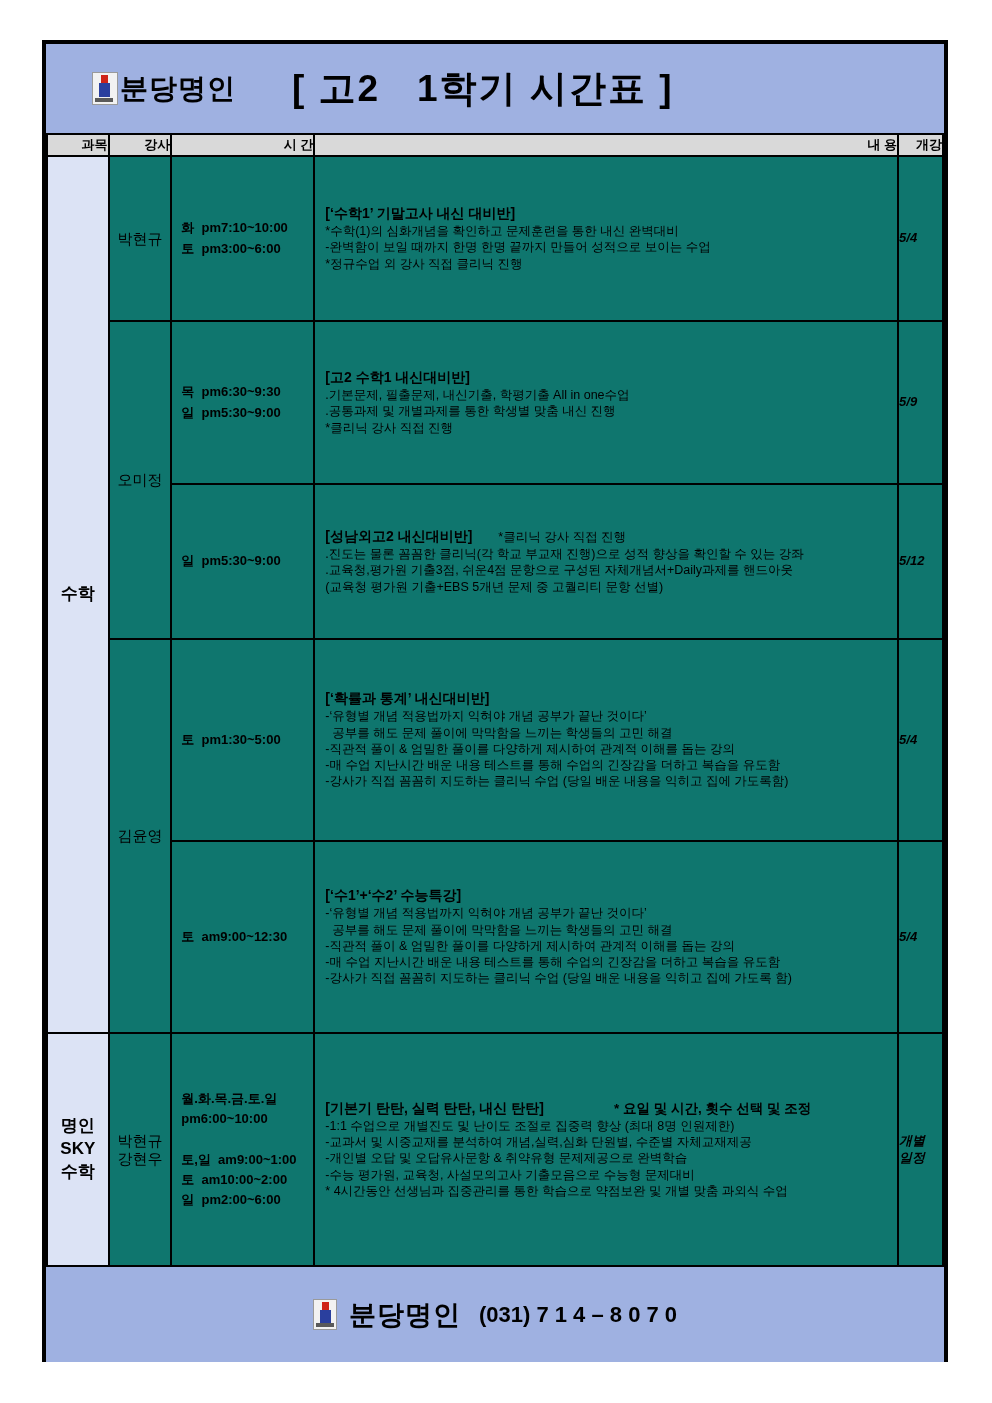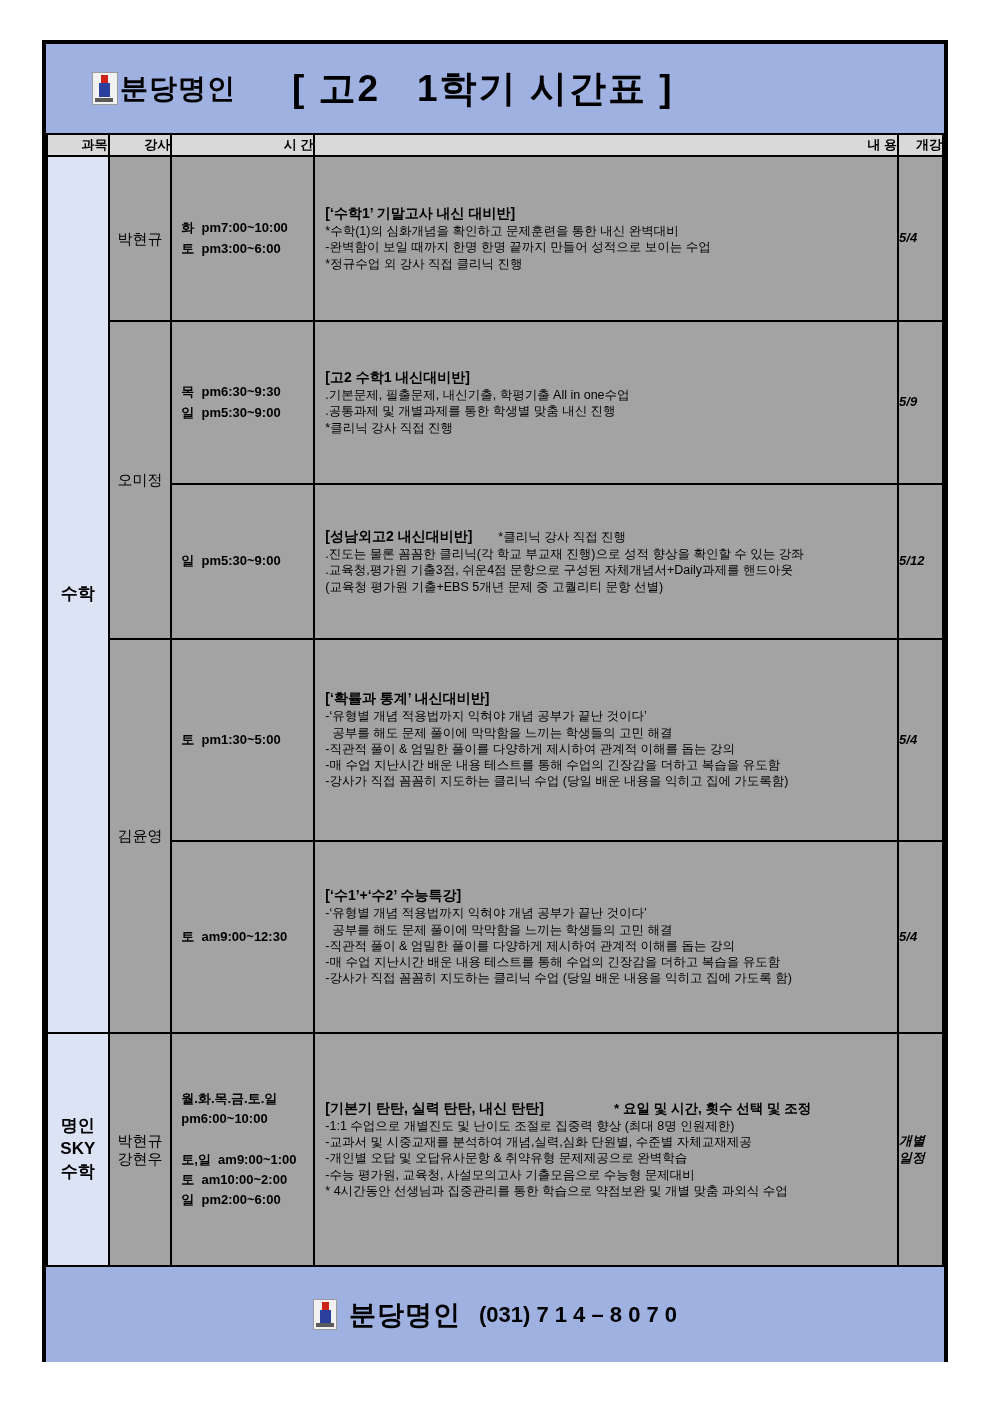--- a/index.html
+++ b/index.html
@@ -7,21 +7,21 @@
     width:992px; height:1403px;
     background:#ffffff;
     font-family:"Liberation Sans", sans-serif;
     color:#000;
     position:relative;
   }
   .frame {
     position:absolute; left:42px; top:40px;
     width:898px; height:1314px;
     border:4px solid #000;
-    background:#a3a3a3;
+    background:#0f766e;
   }
   
   .band {
     height:89px;
     background:#9fb1e1;
     display:flex; align-items:center;
     position:relative;
   }
   .brand-wrap { display:flex; align-items:center; margin-left:46px; }
   .logo {
@@ -124,21 +124,21 @@
     </tr>
 
     <tr class="r1">
       <td class="subject" rowspan="5">
         <div class="subj-line">수학</div>
       </td>
       <td class="teacher">
         <div class="teacher-line">박현규</div>
       </td>
       <td class="time">
-        <div class="time-line">화  pm7:00~10:00</div>
+        <div class="time-line">화  pm7:10~10:00</div>
         <div class="time-line">토  pm3:00~6:00</div>
       </td>
       <td class="content">
         <div class="content-stack">
           <div class="title-row">
                 <span class="class-title">[‘수학1’ 기말고사 내신 대비반]</span>
               </div>
           <div class="content-line">*수학(1)의 심화개념을 확인하고 문제훈련을 통한 내신 완벽대비</div>
           <div class="content-line">-완벽함이 보일 때까지 한명 한명 끝까지 만들어 성적으로 보이는 수업</div>
           <div class="content-line">*정규수업 외 강사 직접 클리닉 진행</div>

